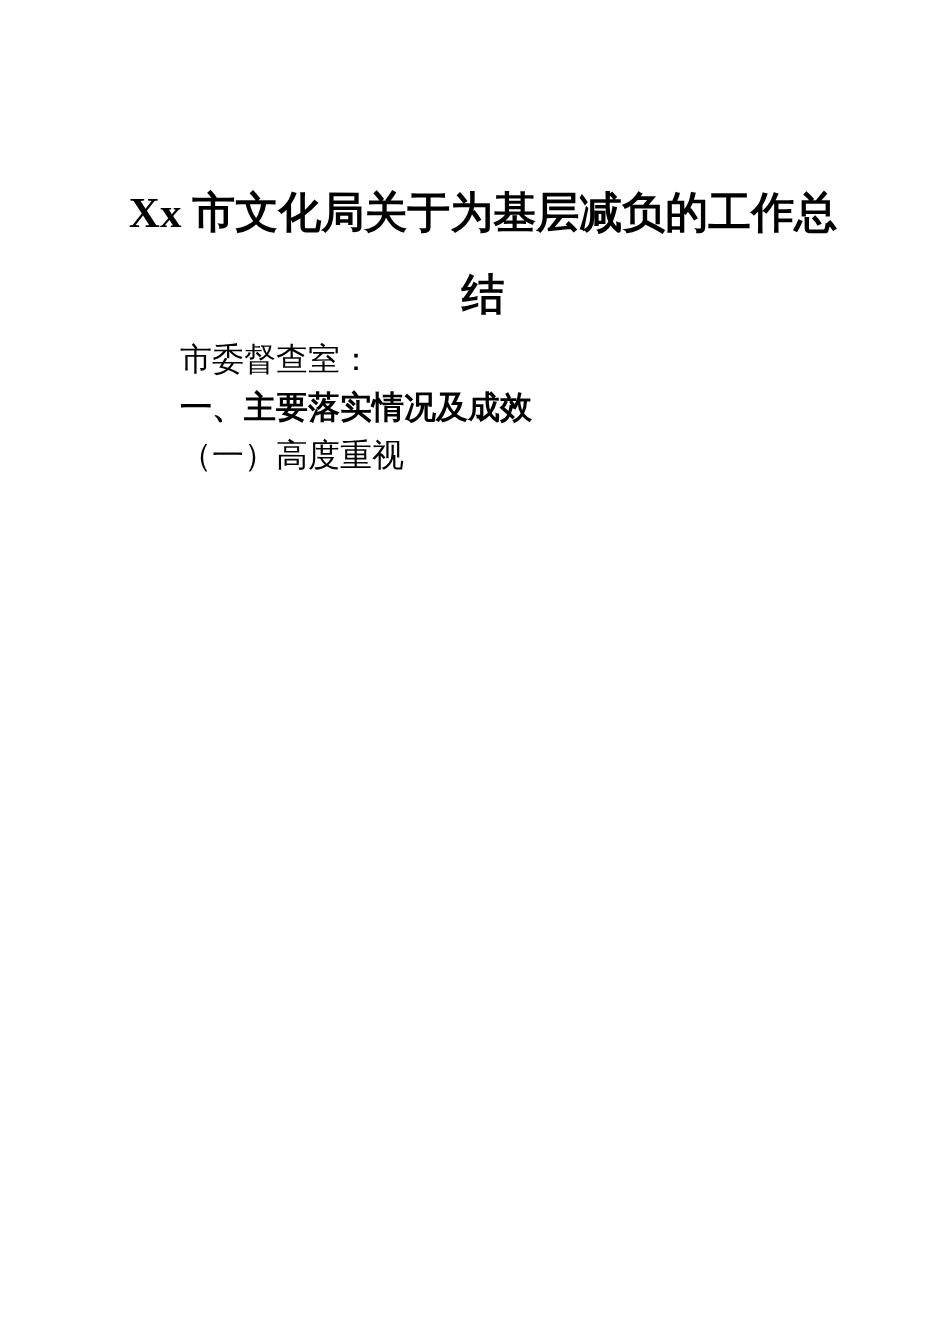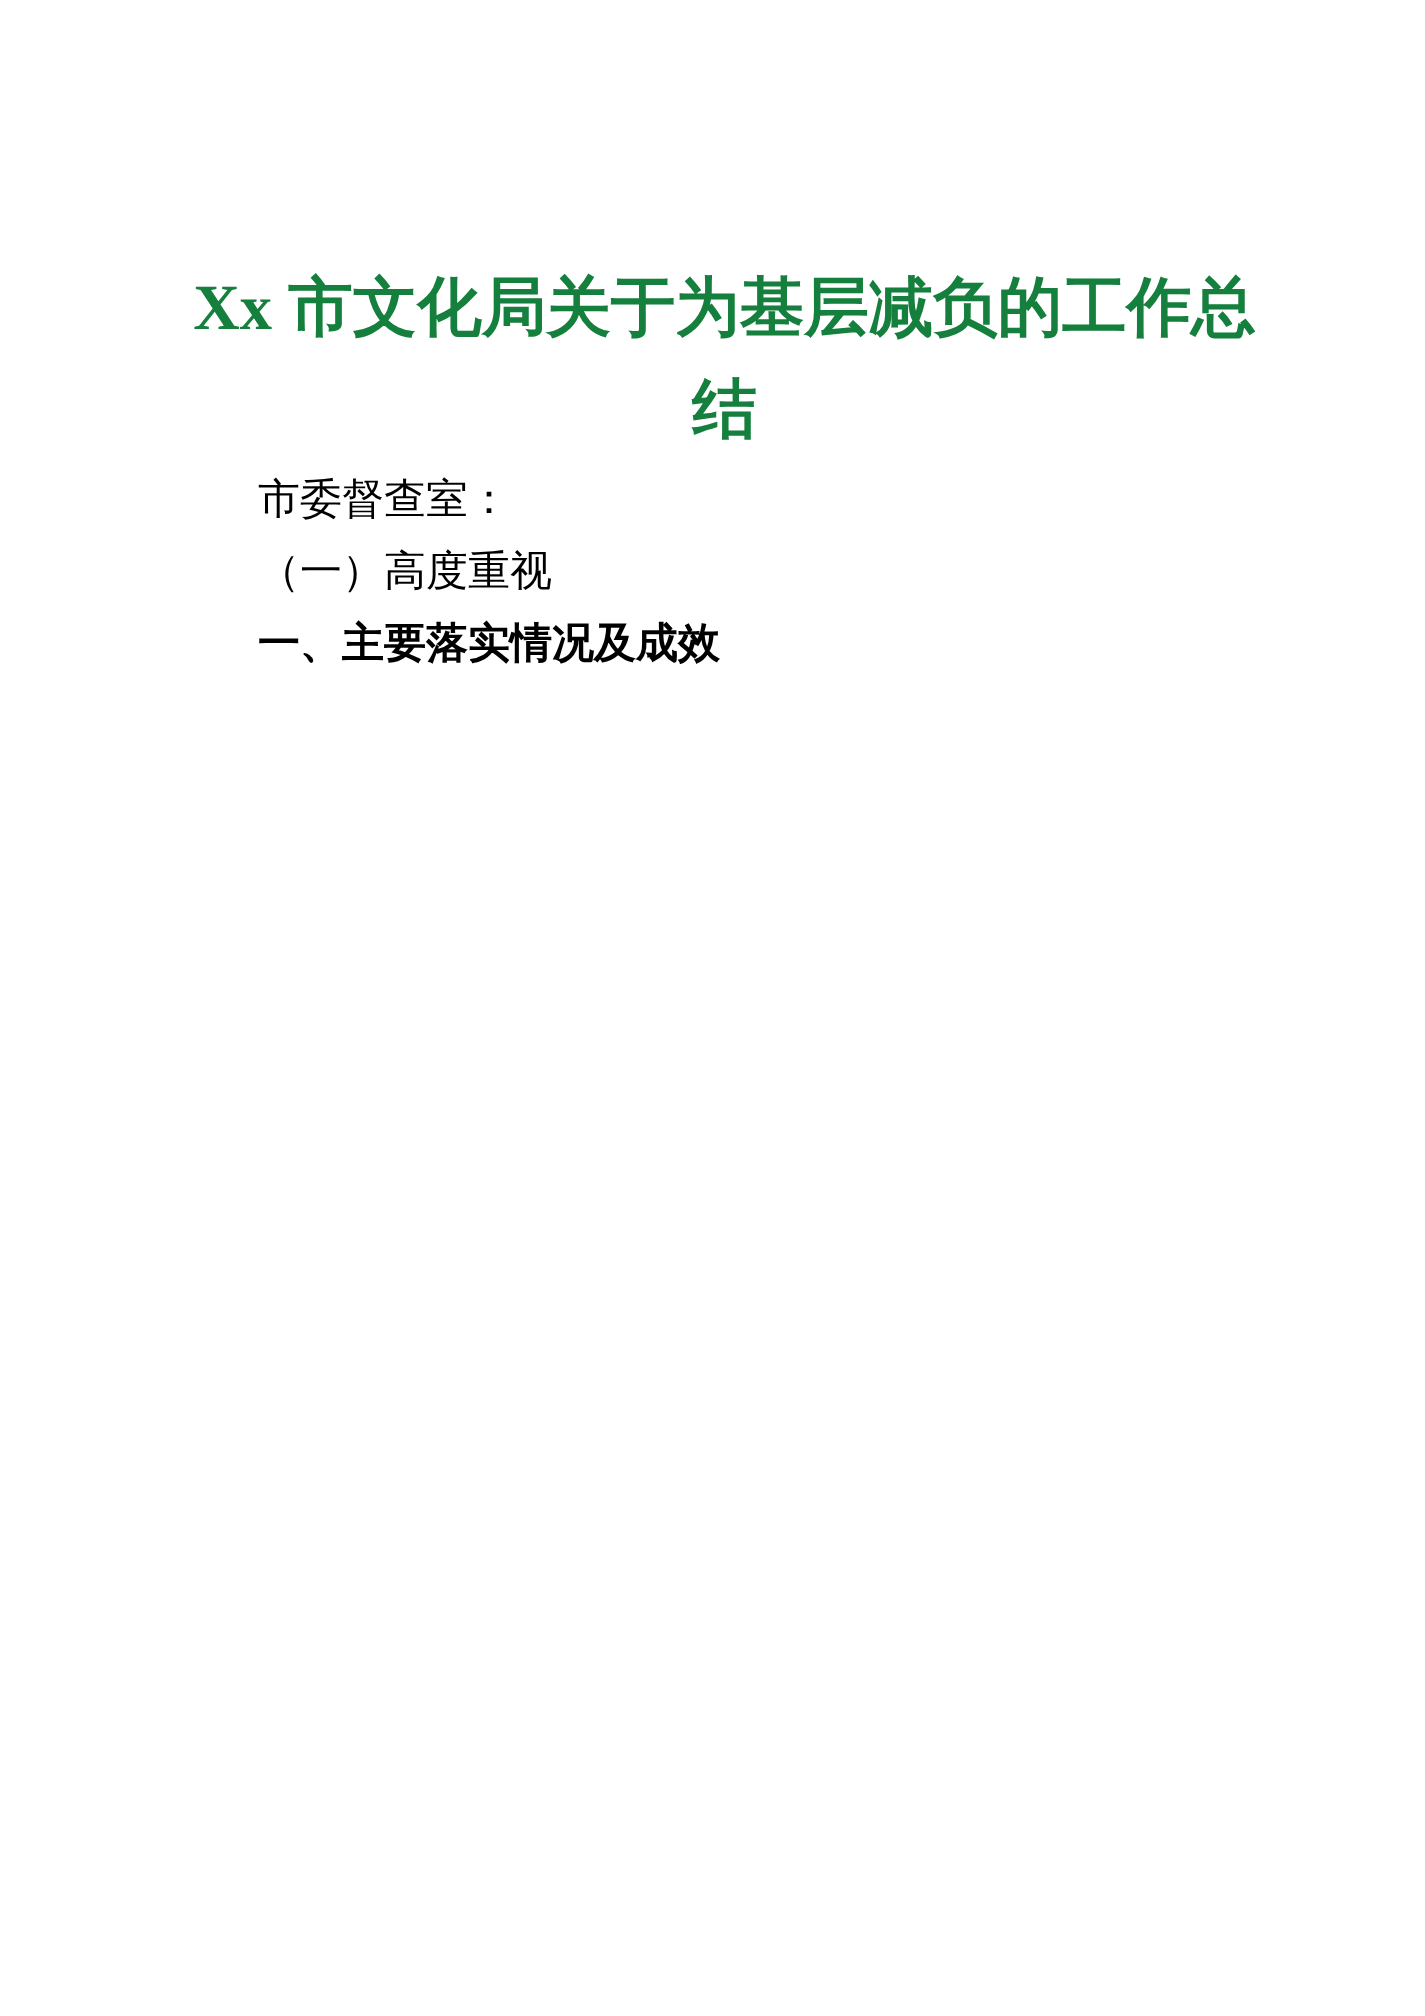--- a/index.html
+++ b/index.html
@@ -15,31 +15,31 @@
     background: #ffffff;
     color: #000000;
     box-sizing: border-box;
     padding: 172px 100px 0 116px;
     overflow: hidden;
   }
   .doc-title {
     font-family: "Liberation Serif", "DejaVu Serif", serif;
     font-weight: bold;
     font-size: 43px;
-    line-height: 68px;
+    line-height: 82px;
     text-align: center;
     margin: 0;
-    color: #15803d;
+    color: #000000;
   }
   .doc-body {
     margin-top: 2px;
   }
   .para {
-    font-family: Liberation Serif, serif;
-    font-size: 28px;
+    font-family: Liberation Mono, monospace;
+    font-size: 32px;
     line-height: 48px;
     text-align: justify;
     text-indent: 2em;
     margin: 0;
     color: #000000;
     word-break: break-all;
   }
   .para.heading1 {
     font-weight: bold;
     text-align: left;
@@ -51,16 +51,16 @@
     text-align: left;
   }
 </style>
 </head>
 <body>
 
 <div class="page">
   <h1 class="doc-title">Xx 市文化局关于为基层减负的工作总结</h1>
   <div class="doc-body">
       <p class="para salutation">市委督查室：</p>
+      <p class="para heading1">一、主要落实情况及成效</p>
       <p class="para heading2">（一）高度重视</p>
-      <p class="para heading1">一、主要落实情况及成效</p>
     </div>
 </div>
 
 </body></html>

